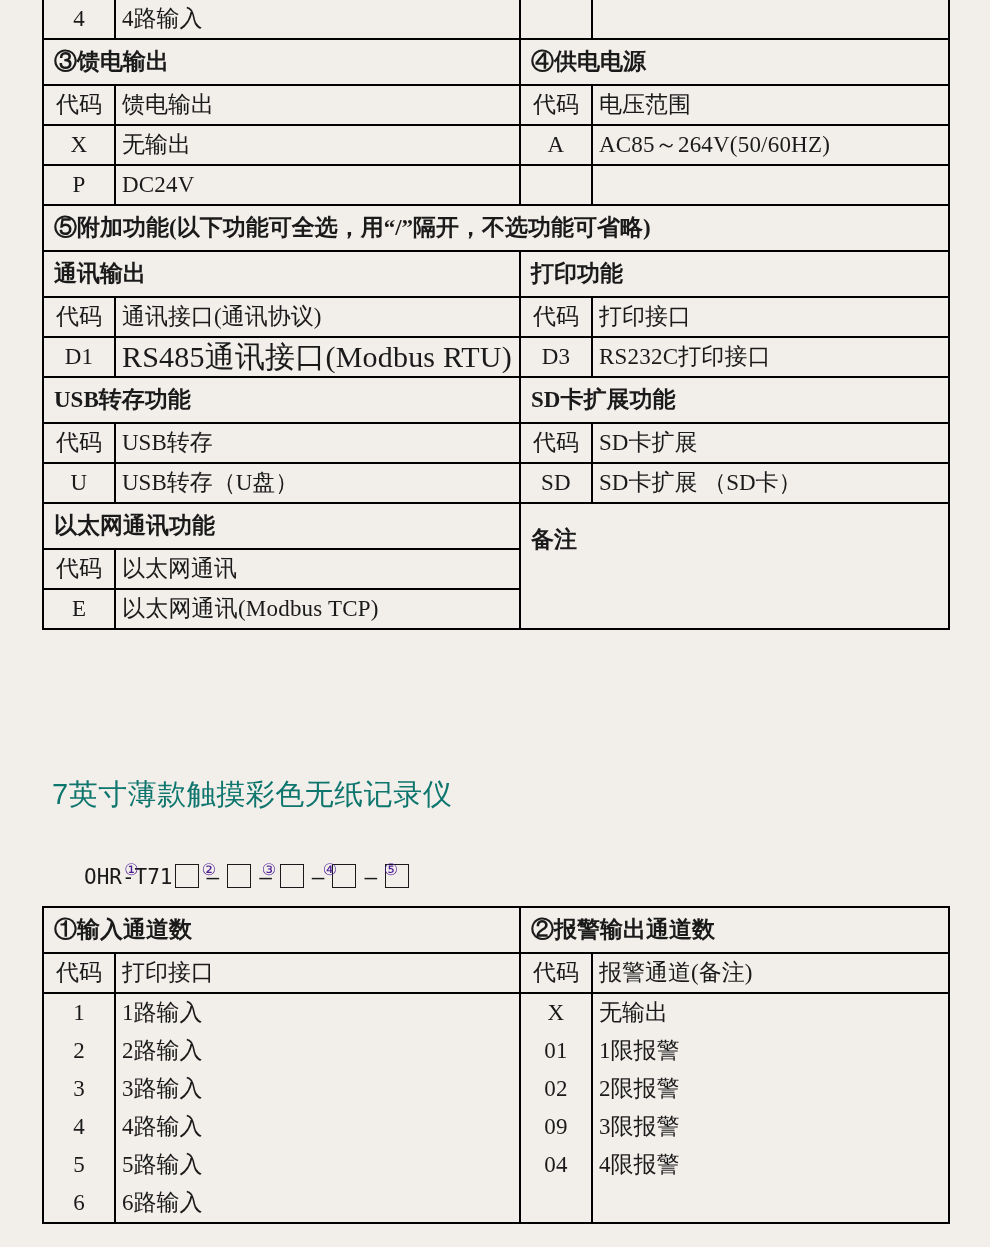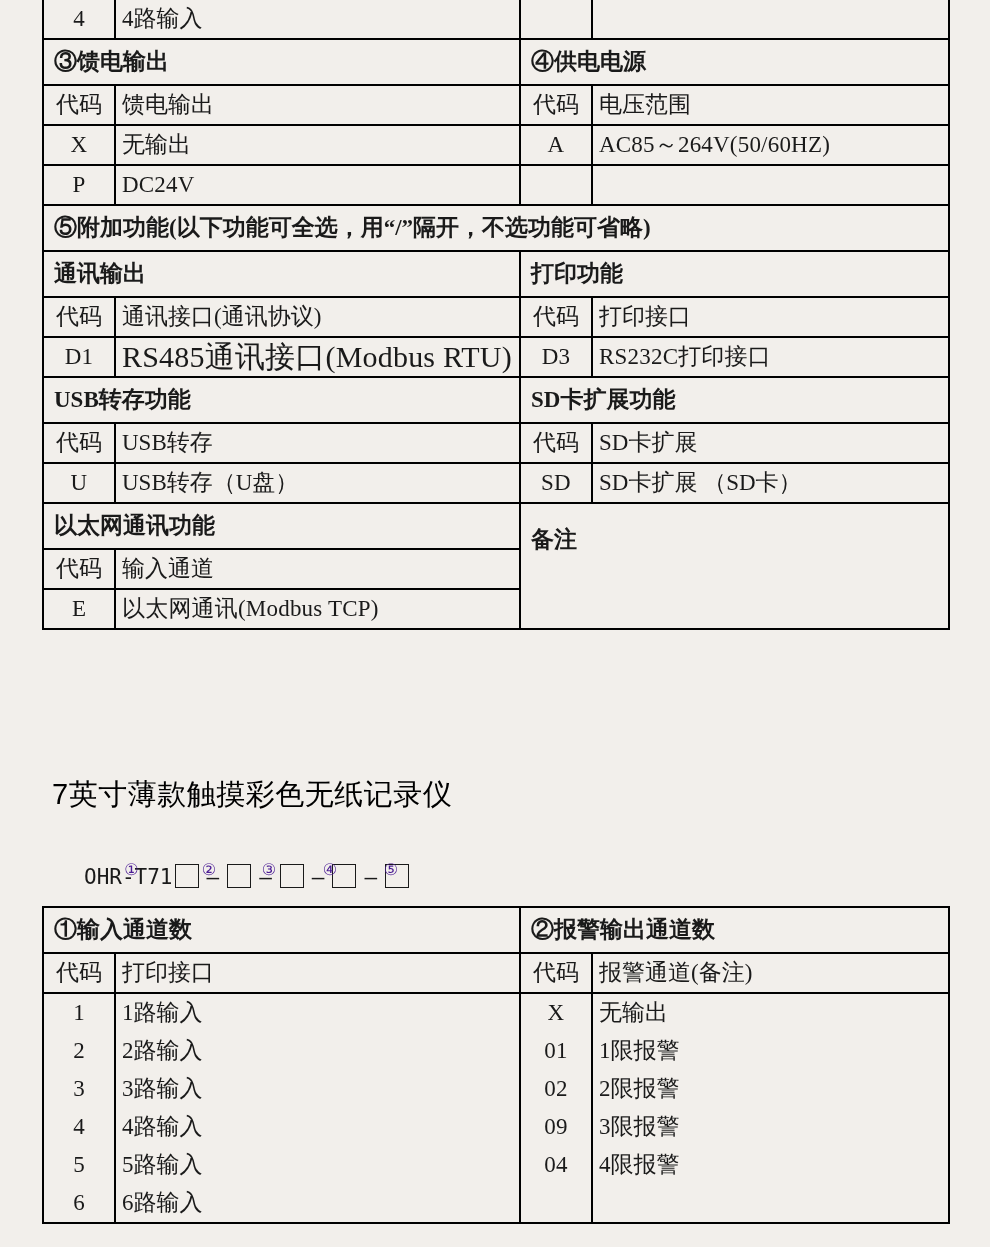--- a/index.html
+++ b/index.html
@@ -60,21 +60,21 @@
     letter-spacing: 0.2px;
   }
 
   
   #section-title {
     position: absolute;
     left: 52px;
     top: 775px;
     font-family: "Liberation Sans", sans-serif;
     font-size: 29px;
-    color: #000000;
+    color: #0f766e;
     letter-spacing: 0.5px;
   }
 
   
   #model-code {
     position: absolute;
     left: 84px;
     top: 864px;
     font-family: "DejaVu Sans Mono", monospace;
     font-size: 21px;
@@ -198,21 +198,21 @@
         <td class="ctr mono">SD</td>
         <td>SD卡扩展 （SD卡）</td>
       </tr>
 
       <tr class="rowtall">
         <td class="hdr" colspan="2">以太网通讯功能</td>
         <td class="hdr" colspan="2" rowspan="3" style="vertical-align:top;padding-top:23px">备注</td>
       </tr>
       <tr>
         <td class="ctr">代码</td>
-        <td>输入通道</td>
+        <td>以太网通讯</td>
       </tr>
       <tr>
         <td class="ctr mono">E</td>
         <td class="mono">以太网通讯(Modbus TCP)</td>
       </tr>
     </tbody>
   </table>
 
   <div id="section-title">7英寸薄款触摸彩色无纸记录仪</div>
 

